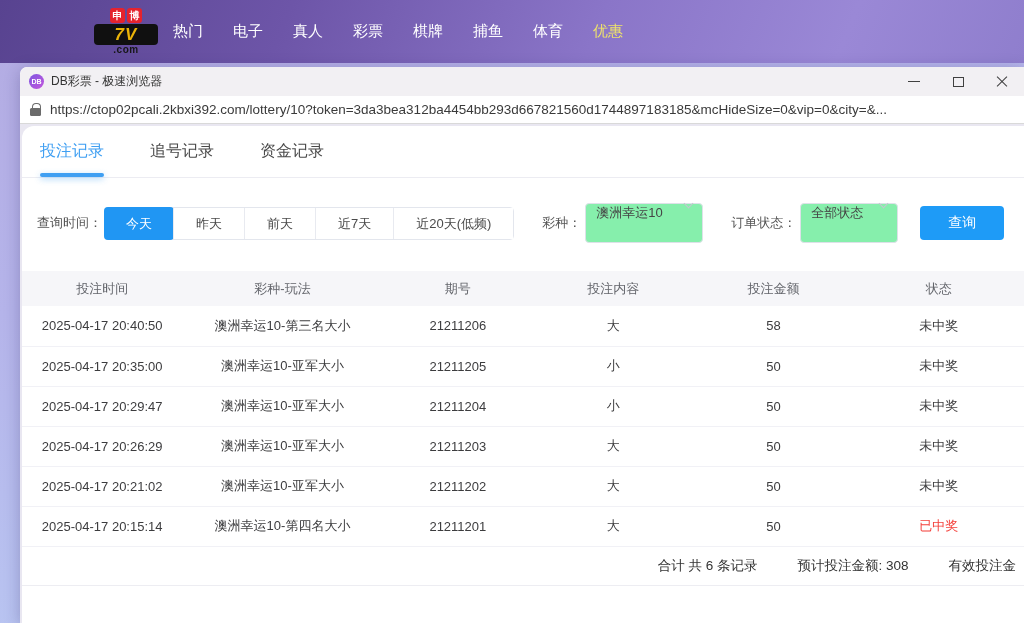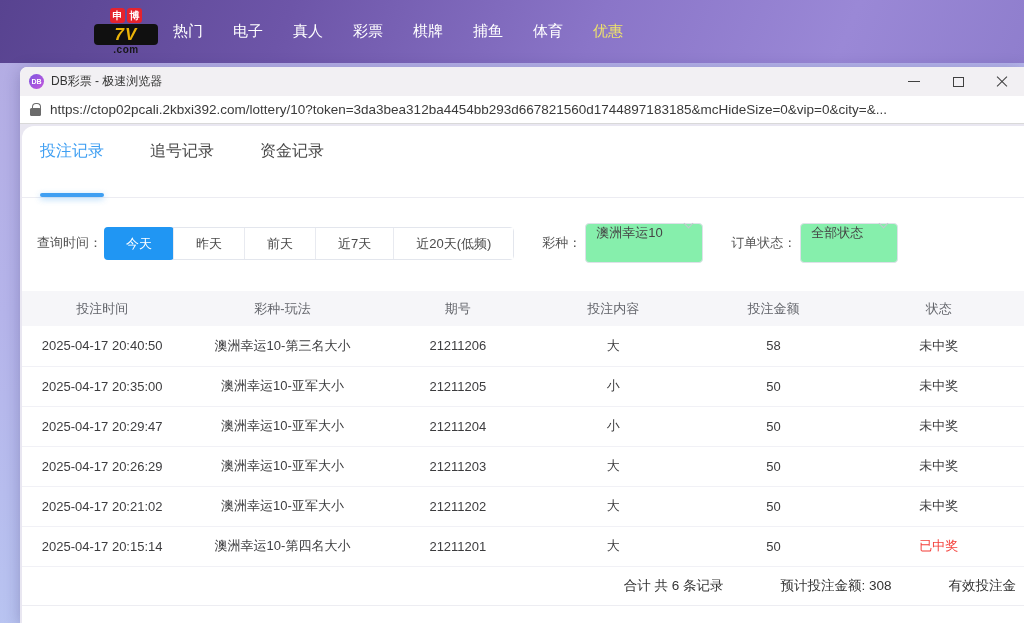--- a/index.html
+++ b/index.html
@@ -48,21 +48,21 @@
   .lock::before { content:""; position:absolute; left:1.6px; top:-5px; width:7px; height:6px; border:1.6px solid #6b6b6b; border-bottom:none; border-radius:4px 4px 0 0; }
   .url-text { margin-left:9px; font-size:13.5px; color:#3a3a3a; white-space:nowrap; overflow:hidden; }
 
   .content { position:absolute; top:57px; left:0; right:0; bottom:0; background:#e9e7f1; }
   .card { position:absolute; left:2px; top:2px; right:0; bottom:0; background:#fff; border-top-left-radius:12px; }
 
   
   .tabbar { display:flex; padding-left:18px; border-bottom:1px solid #ececf2; }
   .tab { margin-right:46px; padding-top:15px; font-size:16px; color:#4a4a4a; cursor:pointer; display:flex; flex-direction:column; align-items:center; }
   .tab-underline { margin-top:11px; width:64px; height:4px; border-radius:2px; background:transparent; }
-  .tab.active { color:#3f9ff2;gap:20px; }
+  .tab.active { color:#3f9ff2; }
   .tab.active .tab-underline { background:#3f9ff2; box-shadow:0 2px 6px rgba(63,159,242,.45); }
 
   
   .filters { display:flex; align-items:center; margin:25px 0 0 15px; font-size:13px; color:#555; }
   .fgroup { display:flex; border:1px solid #e3e6ed; border-radius:4px; margin-left:2px; }
   .fbtn { padding:0 22px; line-height:31px; color:#4a4a4a; background:#fff; font-size:13px; cursor:pointer; border-left:1px solid #e8eaf0; }
   .fbtn:first-child { border-left:none; }
   .fbtn.active { background:#2096f3; color:#fff; border-radius:4px; margin:-1px; line-height:33px; }
   .flabel { margin-left:28px; }
   .flabel.first { margin-left:0; }
@@ -71,21 +71,21 @@
   .chev { width:7px; height:7px; border-right:1.6px solid #c3c7cf; border-bottom:1.6px solid #c3c7cf; transform:rotate(45deg); margin-top:-4px; flex:none; }
   .search-btn { margin-left:22px; width:84px; height:34px; background:#1e9bf7; color:#fff; font-size:14px; border:none; border-radius:4px; cursor:pointer; font-family:inherit; }
 
   
   table { width:100%; border-collapse:collapse; margin-top:28px; table-layout:fixed; }
   thead th { background:#f6f6f9; height:35px; font-weight:normal; font-size:13px; color:#63656b; text-align:center; }
   tbody td { height:40px; font-size:13px; color:#3c3c3e; text-align:center; border-bottom:1px solid #f1f1f6; }
   td.won { color:#f4423c; }
 
   
-  .summary { height:39px; display:flex; align-items:center; justify-content:flex-end; gap:57px; font-size:13.5px; color:#333; border-bottom:1px solid #ededf2; padding-right:8px; white-space:nowrap; }
+  .summary { height:39px; display:flex; align-items:center; justify-content:flex-end; gap:40px; font-size:13.5px; color:#333; border-bottom:1px solid #ededf2; padding-right:8px; white-space:nowrap; }
 </style>
 </head>
 <body>
 
 <div class="banner">
   <div class="logo">
     <div class="logo-badges">
       <span class="logo-badge">申</span>
       <span class="logo-badge">博</span>
     </div>
@@ -157,20 +157,21 @@
         <span class="flabel">彩种：</span>
         <div class="fselect">
           <span>澳洲幸运10</span>
           <span class="chev"></span>
         </div>
         <span class="flabel">订单状态：</span>
         <div class="fselect small">
           <span>全部状态</span>
           <span class="chev"></span>
         </div>
+        <button class="search-btn">查询</button>
       </div>
 
       <table>
         <colgroup>
           <col style="width:16%">
             <col style="width:20%">
             <col style="width:15%">
           <col style="width:16%">
             <col style="width:16%">
             <col style="width:17%">

